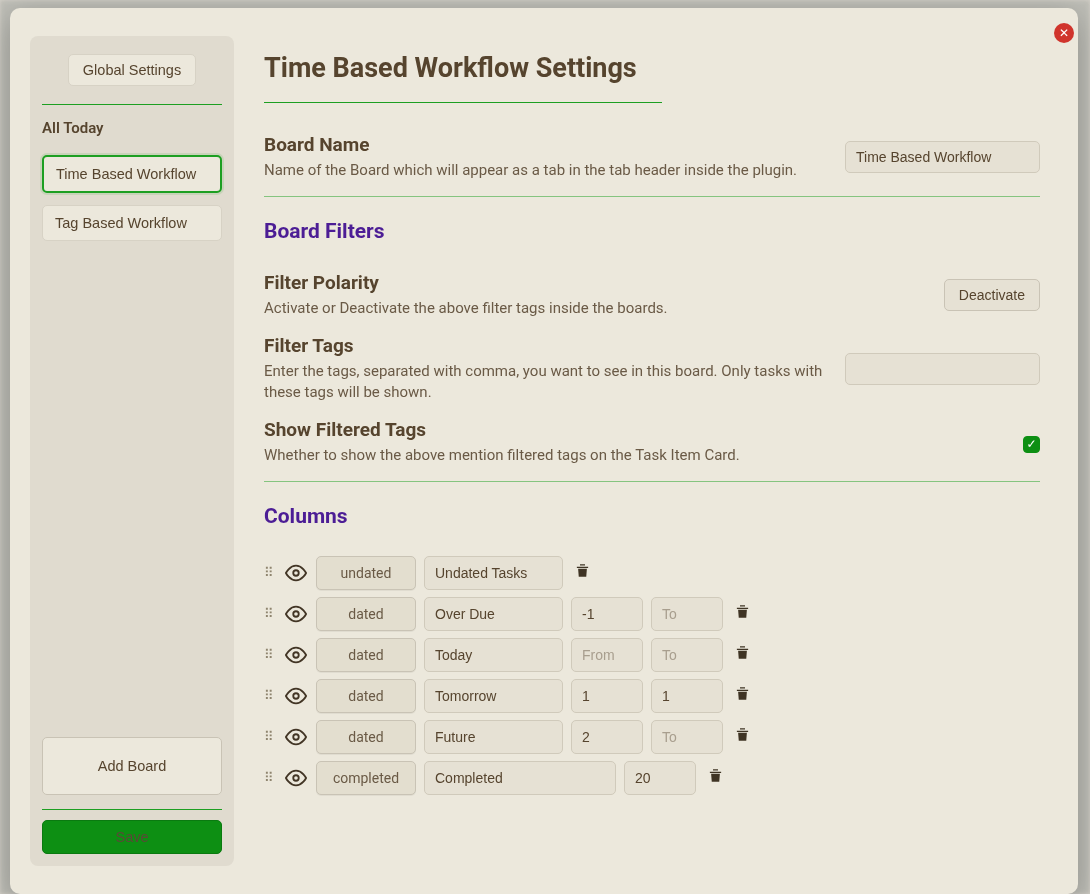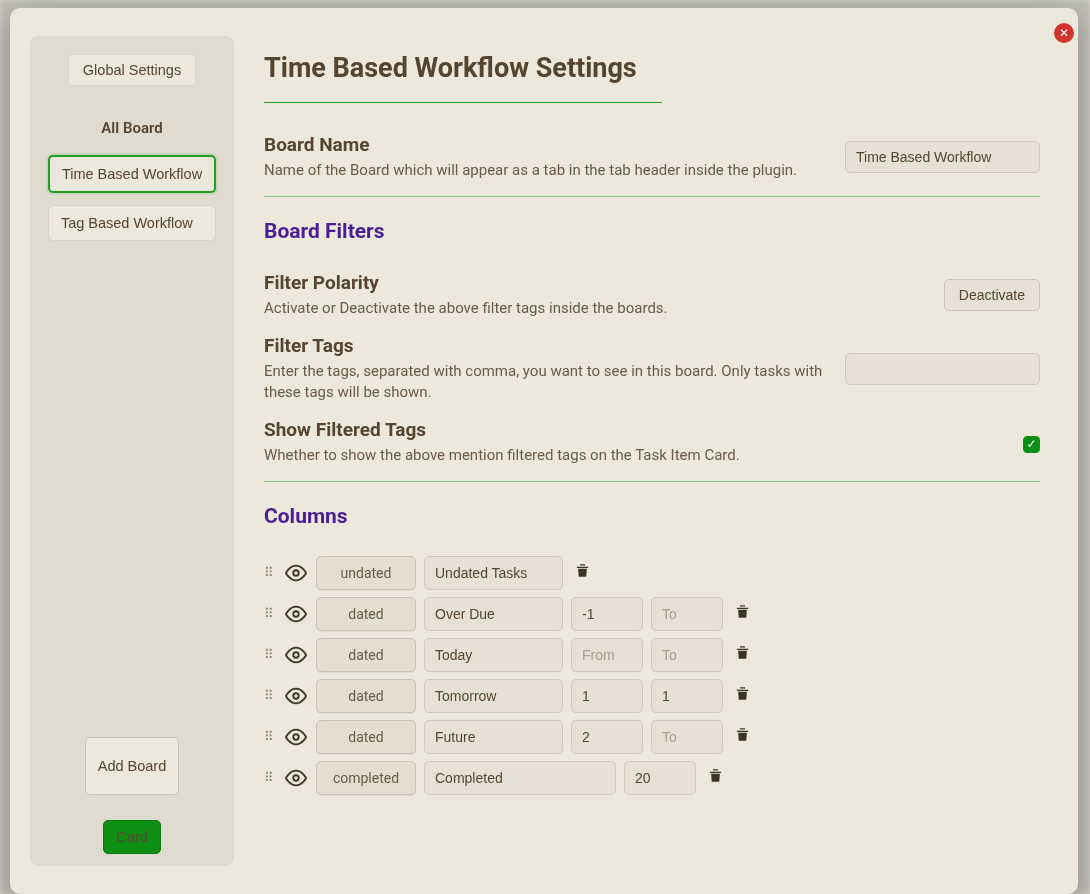--- a/index.html
+++ b/index.html
@@ -48,21 +48,20 @@
   }
   
   .sidebar {
     width: 204px;
     margin: 28px 0 28px 20px;
     background: #e0dbcf;
     border-radius: 8px;
     padding: 18px 12px 12px;
     display: flex;
     flex-direction: column;
-    align-items: center;
   }
   .sidebar-top {
     display: flex;
     justify-content: center;
   }
   .global-btn {
     background: #ece8dc;
     border: 1px solid #d7d2c5;
     border-radius: 5px;
     padding: 7px 14px;
@@ -283,29 +282,29 @@
 
   <div class="close-btn">
     <span>✕</span>
   </div>
 
   <div class="sidebar">
     <div class="sidebar-top">
       <button class="global-btn">Global Settings</button>
     </div>
     <div class="sidebar-divider"></div>
-    <div class="all-boards-label">All Board</div>
+    <div class="all-boards-label">All Today</div>
     <div class="board-list" id="board-list">
         <button class="board-item active">Time Based Workflow</button>
         <button class="board-item">Tag Based Workflow</button>
       </div>
     <div class="sidebar-spacer"></div>
     <button class="add-board-btn">Add Board</button>
     <div class="sidebar-divider2"></div>
-    <button class="save-btn">Card</button>
+    <button class="save-btn">Save</button>
   </div>
 
   <div class="main">
     <div class="page-title">Time Based Workflow Settings</div>
 
     
     <div class="setting-row">
       <div class="setting-left">
         <div class="setting-title">Board Name</div>
         <div class="setting-desc">Name of the Board which will appear as a tab in the tab header inside the plugin.</div>

